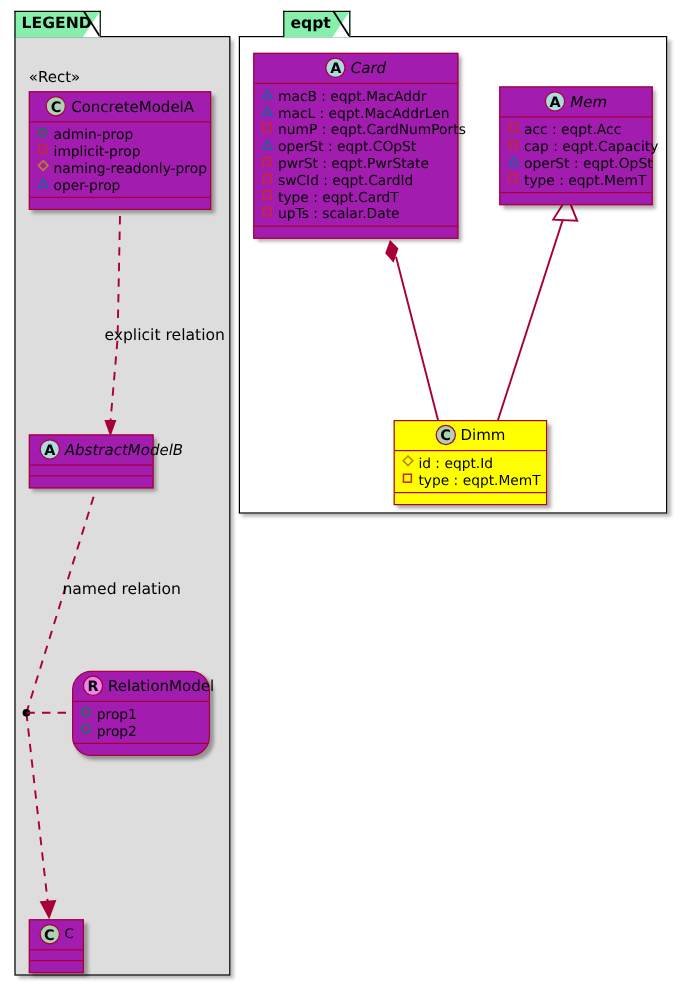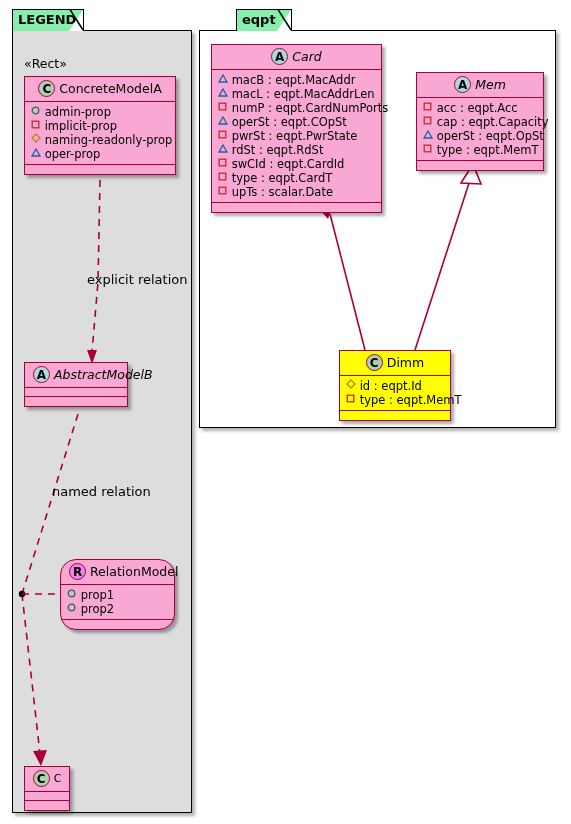--- a/index.html
+++ b/index.html
@@ -78,21 +78,21 @@
     width: 56px;
     height: 22px;
     margin-left: 37px;
   }
 
   
   .cls {
     position: absolute;
     box-sizing: border-box;
     border: 1.5px solid #a80036;
-    background: #f9a8d4;
+    background: #a21caf;
     box-shadow: 3px 3px 3px rgba(0,0,0,0.33);
   }
   .cls.hl { background: #ffff00; }
 
   .cls-head {
     position: relative;
     box-sizing: border-box;
     text-align: center;
     padding: 3px 8px 4px 8px;
     border-bottom: 1.5px solid #a80036;
@@ -323,81 +323,75 @@
           </svg></span>
       <span>operSt : eqpt.COpSt</span>
     </div>
     <div class="attr">
       <span class="sym"><svg width="9" height="9" viewBox="0 0 9 9">
             <rect x="1.2" y="1.2" width="6.6" height="6.6" fill="none" stroke="#c82930" stroke-width="1.3"></rect>
           </svg></span>
       <span>pwrSt : eqpt.PwrState</span>
     </div>
     <div class="attr">
+      <span class="sym"><svg width="9" height="9" viewBox="0 0 9 9">
+            <rect x="1.2" y="1.2" width="6.6" height="6.6" fill="none" stroke="#c82930" stroke-width="1.3"></rect>
+          </svg></span>
+      <span>swCId : eqpt.CardId</span>
+    </div>
+    <div class="attr">
+      <span class="sym"><svg width="9" height="9" viewBox="0 0 9 9">
+            <rect x="1.2" y="1.2" width="6.6" height="6.6" fill="none" stroke="#c82930" stroke-width="1.3"></rect>
+          </svg></span>
+      <span>type : eqpt.CardT</span>
+    </div>
+    <div class="attr">
+      <span class="sym"><svg width="9" height="9" viewBox="0 0 9 9">
+            <rect x="1.2" y="1.2" width="6.6" height="6.6" fill="none" stroke="#c82930" stroke-width="1.3"></rect>
+          </svg></span>
+      <span>upTs : scalar.Date</span>
+    </div>
+  </div>
+  <div class="cls-foot"></div>
+</div>
+
+<div class="cls" style="left:416px; top:72px; width:128px;">
+  <div class="cls-head">
+    <span class="badge A">A</span><span class="nm italic">Mem</span>
+  </div>
+  <div class="cls-attrs">
+    <div class="attr">
+      <span class="sym"><svg width="9" height="9" viewBox="0 0 9 9">
+            <rect x="1.2" y="1.2" width="6.6" height="6.6" fill="none" stroke="#c82930" stroke-width="1.3"></rect>
+          </svg></span>
+      <span>acc : eqpt.Acc</span>
+    </div>
+    <div class="attr">
+      <span class="sym"><svg width="9" height="9" viewBox="0 0 9 9">
+            <rect x="1.2" y="1.2" width="6.6" height="6.6" fill="none" stroke="#c82930" stroke-width="1.3"></rect>
+          </svg></span>
+      <span>cap : eqpt.Capacity</span>
+    </div>
+    <div class="attr">
       <span class="sym"><svg width="10" height="9" viewBox="0 0 10 9">
             <path d="M5 1 L9 8 L1 8 Z" fill="none" stroke="#1963a0" stroke-width="1.3"></path>
           </svg></span>
-      <span>rdSt : eqpt.RdSt</span>
-    </div>
-    <div class="attr">
-      <span class="sym"><svg width="9" height="9" viewBox="0 0 9 9">
-            <rect x="1.2" y="1.2" width="6.6" height="6.6" fill="none" stroke="#c82930" stroke-width="1.3"></rect>
-          </svg></span>
-      <span>swCId : eqpt.CardId</span>
-    </div>
-    <div class="attr">
-      <span class="sym"><svg width="9" height="9" viewBox="0 0 9 9">
-            <rect x="1.2" y="1.2" width="6.6" height="6.6" fill="none" stroke="#c82930" stroke-width="1.3"></rect>
-          </svg></span>
-      <span>type : eqpt.CardT</span>
-    </div>
-    <div class="attr">
-      <span class="sym"><svg width="9" height="9" viewBox="0 0 9 9">
-            <rect x="1.2" y="1.2" width="6.6" height="6.6" fill="none" stroke="#c82930" stroke-width="1.3"></rect>
-          </svg></span>
-      <span>upTs : scalar.Date</span>
-    </div>
-  </div>
-  <div class="cls-foot"></div>
-</div>
-
-<div class="cls" style="left:416px; top:72px; width:128px;">
-  <div class="cls-head">
-    <span class="badge A">A</span><span class="nm italic">Mem</span>
-  </div>
-  <div class="cls-attrs">
-    <div class="attr">
-      <span class="sym"><svg width="9" height="9" viewBox="0 0 9 9">
-            <rect x="1.2" y="1.2" width="6.6" height="6.6" fill="none" stroke="#c82930" stroke-width="1.3"></rect>
-          </svg></span>
-      <span>acc : eqpt.Acc</span>
-    </div>
-    <div class="attr">
-      <span class="sym"><svg width="9" height="9" viewBox="0 0 9 9">
-            <rect x="1.2" y="1.2" width="6.6" height="6.6" fill="none" stroke="#c82930" stroke-width="1.3"></rect>
-          </svg></span>
-      <span>cap : eqpt.Capacity</span>
-    </div>
-    <div class="attr">
-      <span class="sym"><svg width="10" height="9" viewBox="0 0 10 9">
-            <path d="M5 1 L9 8 L1 8 Z" fill="none" stroke="#1963a0" stroke-width="1.3"></path>
-          </svg></span>
       <span>operSt : eqpt.OpSt</span>
     </div>
     <div class="attr">
       <span class="sym"><svg width="9" height="9" viewBox="0 0 9 9">
             <rect x="1.2" y="1.2" width="6.6" height="6.6" fill="none" stroke="#c82930" stroke-width="1.3"></rect>
           </svg></span>
       <span>type : eqpt.MemT</span>
     </div>
   </div>
   <div class="cls-foot"></div>
 </div>
 
-<div class="cls hl" style="left:328px; top:350px; width:112px;margin-left:11px;">
+<div class="cls hl" style="left:328px; top:350px; width:128px;">
   <div class="cls-head">
     <span class="badge C">C</span><span class="nm">Dimm</span>
   </div>
   <div class="cls-attrs">
     <div class="attr">
       <span class="sym"><svg width="10" height="10" viewBox="0 0 10 10">
             <path d="M5 1 L9 5 L5 9 L1 5 Z" fill="none" stroke="#b8861b" stroke-width="1.3"></path>
           </svg></span>
       <span>id : eqpt.Id</span>
     </div>

